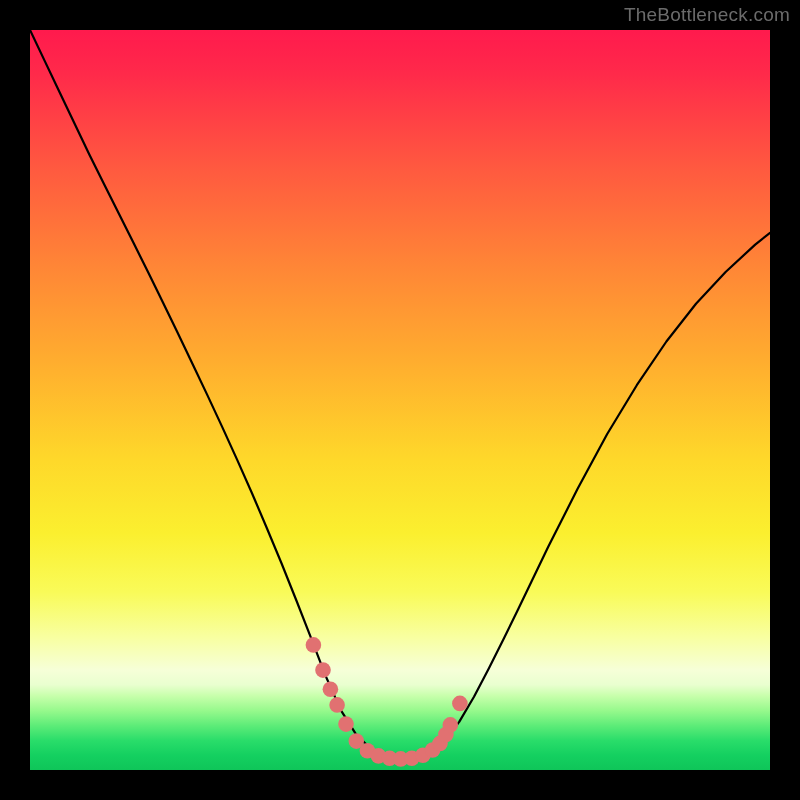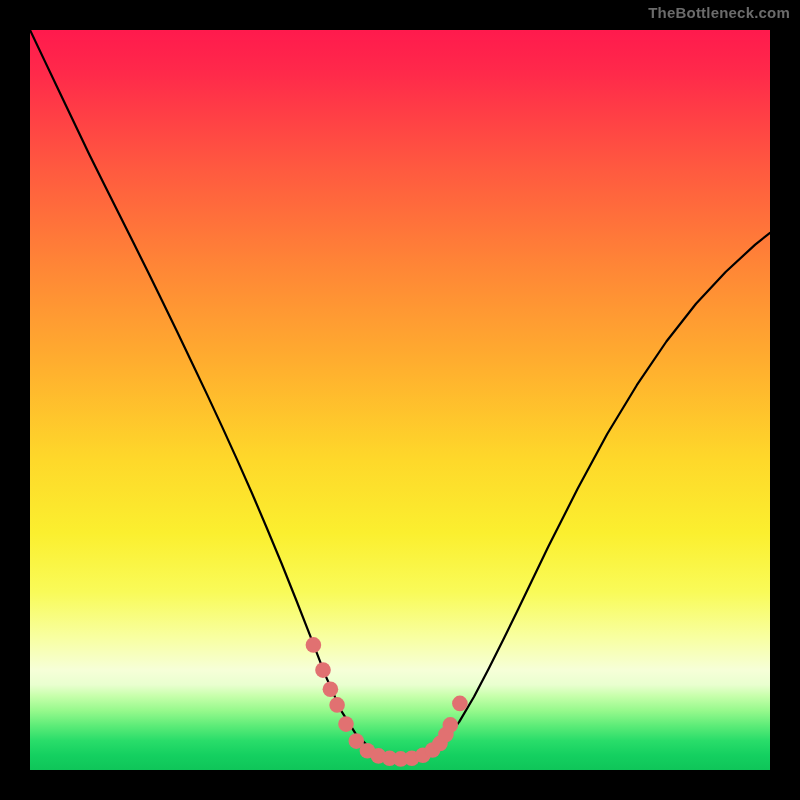--- a/index.html
+++ b/index.html
@@ -53,23 +53,23 @@
     position: absolute;
     inset: 0;
     width: 100%;
     height: 100%;
   }
   .watermark {
     position: absolute;
     top: 4px;
     right: 10px;
     color: #6b6b6b;
-    font-size: 15px;
+    font-size: 19px;
     letter-spacing: 0.2px;
-    font-weight: 700;
+    font-weight: 400;
     user-select: none;
   }
 </style>
 </head>
 <body>
 
 <div class="frame">
   <div class="plot">
     <div class="gradient"></div>
     <svg class="curve-svg" viewBox="0 0 740 740" preserveAspectRatio="none">

